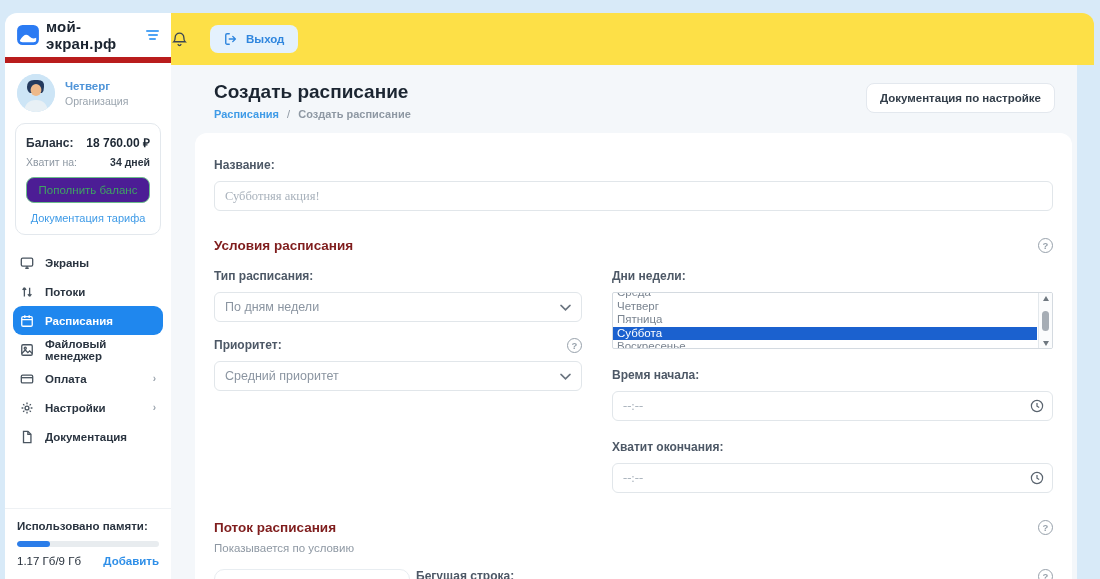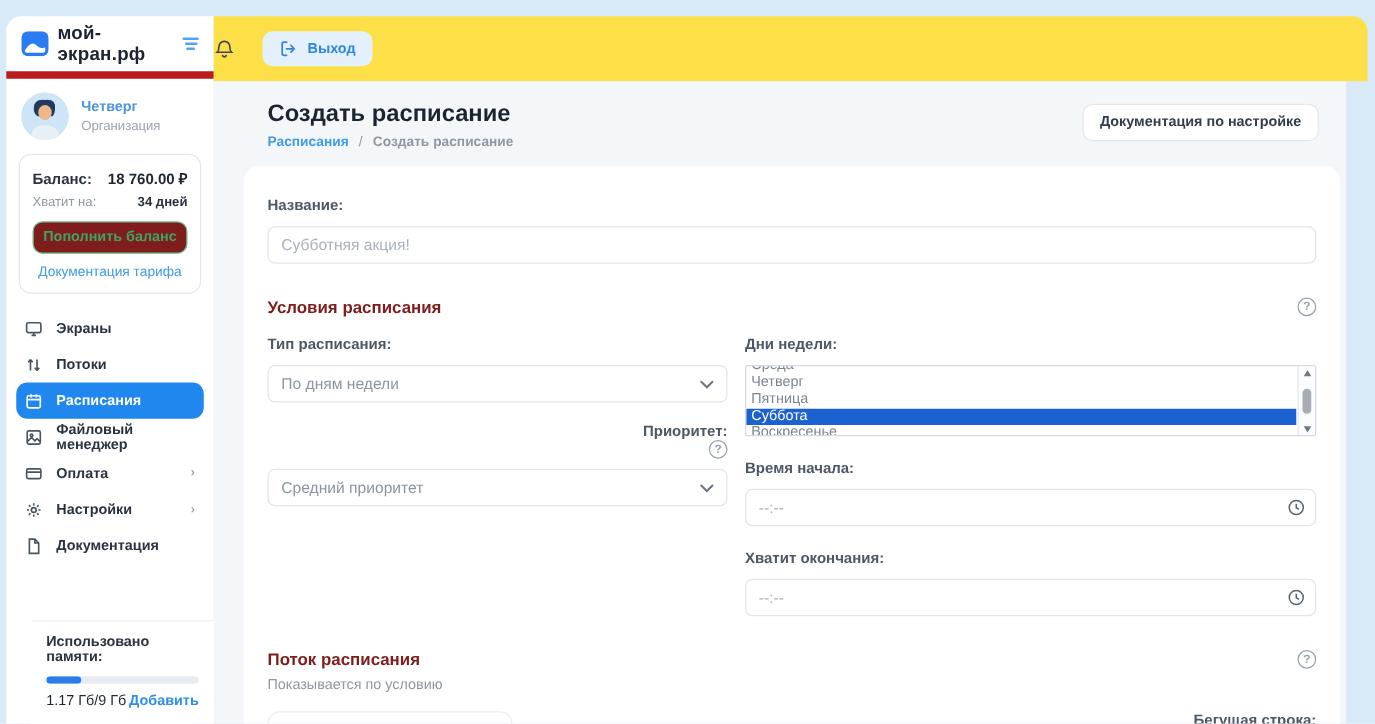--- a/index.html
+++ b/index.html
@@ -22,34 +22,34 @@
   .user-meta { margin-left:10px; }
   .user-name { color:#4f94d8; font-weight:bold; font-size:11.5px; }
   .user-role { color:#9aa4ae; font-size:10.5px; margin-top:3px; }
 
   .balance-card { margin:2px 10px 0; border:1px solid #e3e8ed; border-radius:10px; padding:10px; }
   .bal-row { display:flex; justify-content:space-between; align-items:baseline; }
   .bal-label { font-size:12px; font-weight:bold; color:#2a3440; }
   .bal-amount { font-size:12px; font-weight:bold; color:#1d2733; }
   .bal-sub { font-size:10.5px; color:#8e98a3; margin-top:5px; }
   .bal-days { font-size:10.5px; font-weight:bold; color:#2a3440; margin-top:5px; }
-  .topup-btn { width:100%; margin-top:9px; background:#7f1d1d; border:1px solid #6cbd8c; color:#3fa463;
-    font-size:11.5px; font-weight:bold; padding:6px 0; border-radius:8px; cursor:pointer; }
+  .topup-btn { width:100%; margin-top:9px; background:#4c1d95; border:1px solid #6cbd8c; color:#3fa463;
+    font-size:11.5px; font-weight:normal; padding:6px 0; border-radius:8px; cursor:pointer; }
   .tariff-link { display:block; text-align:center; color:#3f9be7; font-size:11px; margin-top:9px;
     text-decoration:none; }
 
   .menu { margin-top:13px; }
   .menu-item { height:29px; display:flex; align-items:center; gap:11px; padding:0 15px;
     font-size:11.5px; font-weight:bold; color:#2a3440; cursor:pointer; }
   .menu-item svg { width:14px; height:14px; stroke:#4a5560; flex:0 0 auto; }
   .menu-item.active { background:#1f87ee; color:#fff; margin:0 8px; padding:0 7px; border-radius:9px; }
   .menu-item.active svg { stroke:#fff; }
   .chev { margin-left:auto; color:#9aa3ad; font-size:10px; font-weight:bold; }
 
-  .memory { position:absolute; left:0; right:0; bottom:0; padding:11px 12px 12px; border-top:1px solid #eef1f4; background:#fff;margin-left:20px; }
+  .memory { position:absolute; left:0; right:0; bottom:0; padding:11px 12px 12px; border-top:1px solid #eef1f4; background:#fff; }
   .mem-label { font-size:11.5px; font-weight:bold; color:#2a3440; }
   .mem-track { height:6px; background:#e8ecef; border-radius:3px; margin:9px 0 8px; overflow:hidden; }
   .mem-fill { height:100%; background:#2b7de9; border-radius:3px; }
   .mem-row { display:flex; justify-content:space-between; align-items:center; }
   .mem-used { font-size:11.5px; color:#1d2733; }
   .mem-add { font-size:11.5px; font-weight:bold; color:#2f8fe8; text-decoration:none; }
 
   
   .topbar { position:absolute; left:171px; top:13px; width:923px; height:52px; background:#fde047;
     border-radius:0 12px 0 0; display:flex; align-items:center; padding-right:22px; }
@@ -64,31 +64,31 @@
   .breadcrumb { margin-top:5px; font-size:11px; font-weight:bold; }
   .bc-link { color:#3f9be7; cursor:pointer; }
   .bc-sep { color:#8e98a3; margin:0 5px; font-weight:normal; }
   .bc-current { color:#8e98a3; }
   .doc-btn { position:absolute; right:22px; top:18px; background:#fff; border:1px solid #e3e8ee; border-radius:8px;
     padding:8px 13px; font-size:11.5px; font-weight:bold; color:#323d49; cursor:pointer; }
 
   .card { margin:13px 5px 0 24px; background:#fff; border-radius:12px 12px 0 0; padding:22px 19px; height:470px; }
 
   .field-label { font-size:12px; font-weight:bold; color:#4d5866; }
-  .label-row { display:flex; align-items:flex-end; justify-content:space-between;flex-direction:column; }
+  .label-row { display:flex; align-items:flex-start; justify-content:space-between; }
   .text-input { width:100%; height:30px; border:1px solid #e1e6ea; border-radius:6px; padding:0 10px;
-    font-size:12.5px; color:#a21caf; margin-top:8px; outline:none; }
+    font-size:12.5px; color:#a21caf; margin-top:8px; outline:none;font-family:Liberation Serif, serif; }
   .text-input::placeholder { color:#a9b2bc; }
 
   .section-title-row { display:flex; align-items:center; justify-content:space-between; margin-top:27px; }
   .section-title { font-size:13.5px; font-weight:bold; color:#7f1d1d; }
   .help { width:15px; height:15px; border:1.3px solid #97a1ab; border-radius:50%; color:#97a1ab;
     font-size:9.5px; font-weight:bold; display:flex; align-items:center; justify-content:center; cursor:pointer; flex:0 0 auto; }
 
-  .grid-cond { display:grid; grid-template-columns:368px 1fr; column-gap:14px; margin-top:13px; }
+  .grid-cond { display:grid; grid-template-columns:368px 1fr; column-gap:30px; margin-top:13px; }
   .select { position:relative; height:30px; border:1px solid #e1e6ea; border-radius:6px; display:flex;
     align-items:center; padding:0 26px 0 10px; font-size:12.5px; color:#8b95a1; margin-top:8px; cursor:pointer; }
   .select .caret { position:absolute; right:10px; top:50%; transform:translateY(-38%); }
   .mt16 { margin-top:16px; }
 
   .listbox { position:relative; height:57px; border:1px solid #d4dae0; border-radius:2px; margin-top:8px;
     overflow:hidden; padding-right:15px; background:#fff; }
   .lb-inner { margin-top:-7px; }
   .lb-item { font-size:11.5px; color:#7b8591; line-height:13.5px; padding:0 4px; white-space:nowrap; cursor:pointer; }
   .lb-item.selected { background:#1b61cf; color:#fff; }

